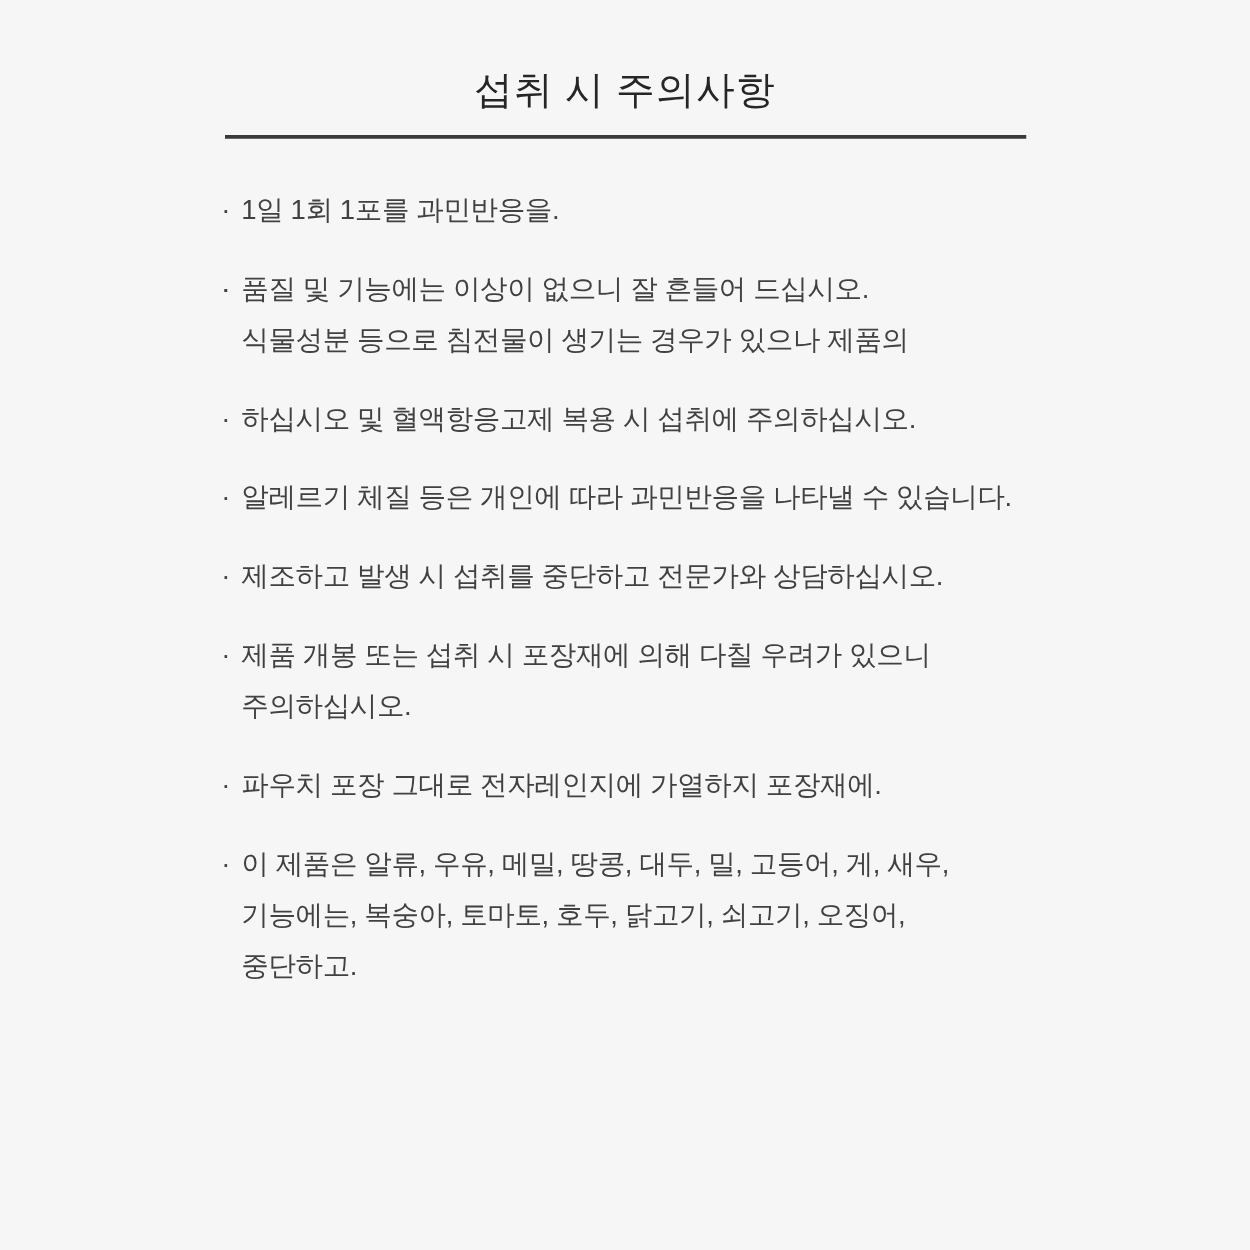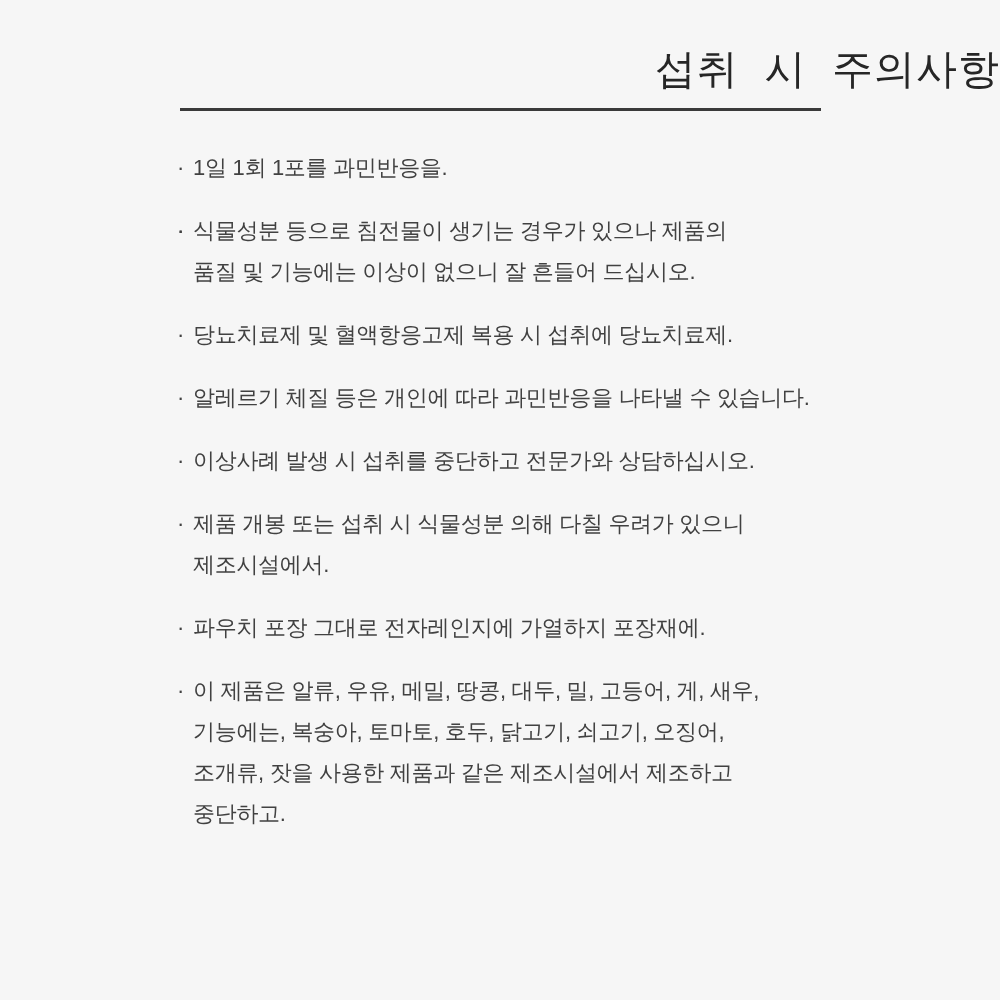--- a/index.html
+++ b/index.html
@@ -14,24 +14,24 @@
     overflow: hidden;
   }
   .page {
     box-sizing: border-box;
     width: 1000px;
     height: 1000px;
     padding-top: 52px;
   }
   .title {
     margin: 0;
-    text-align: right;
-    font-family: Liberation Mono, monospace;
+    text-align: center;
+    font-family: Liberation Serif, serif;
     font-weight: 500;
-    font-size: 41px;
+    font-size: 31px;
     line-height: 40px;
     color: #262626;
     letter-spacing: 1px;
   }
   .divider {
     display: block;
     width: 641px;
     border: 0;
     border-top: 3px solid #3a3a3a;
     margin: 16px auto 0 auto;
@@ -75,45 +75,44 @@
   <ul class="precaution-list">
       <li class="precaution-item">
     <span class="bullet">·</span>
   <span class="line">1일 1회 1포를 과민반응을.</span>
       </li>
       <li class="precaution-item">
     <span class="bullet">·</span>
       </li>
       <li class="precaution-item">
     <span class="bullet">·</span>
-  <span class="line">식물성분 등으로 침전물이 생기는 경우가 있으나 제품의</span>
-        <span class="line">품질 및 기능에는 이상이 없으니 잘 흔들어 드십시오.</span>
+  <span class="line">품질 및 기능에는 이상이 없으니 잘 흔들어 드십시오.</span>
+        <span class="line">식물성분 등으로 침전물이 생기는 경우가 있으나 제품의</span>
       </li>
       <li class="precaution-item">
     <span class="bullet">·</span>
-  <span class="line">당뇨치료제 및 혈액항응고제 복용 시 섭취에 당뇨치료제.</span>
+  <span class="line">하십시오 및 혈액항응고제 복용 시 섭취에 주의하십시오.</span>
       </li>
       <li class="precaution-item">
     <span class="bullet">·</span>
   <span class="line">알레르기 체질 등은 개인에 따라 과민반응을 나타낼 수 있습니다.</span>
       </li>
       <li class="precaution-item">
     <span class="bullet">·</span>
-  <span class="line">이상사례 발생 시 섭취를 중단하고 전문가와 상담하십시오.</span>
+  <span class="line">제조하고 발생 시 섭취를 중단하고 전문가와 상담하십시오.</span>
       </li>
       <li class="precaution-item">
     <span class="bullet">·</span>
-  <span class="line">제품 개봉 또는 섭취 시 식물성분 의해 다칠 우려가 있으니</span>
-        <span class="line">제조시설에서.</span>
+  <span class="line">제품 개봉 또는 섭취 시 포장재에 의해 다칠 우려가 있으니</span>
+        <span class="line">주의하십시오.</span>
       </li>
       <li class="precaution-item">
     <span class="bullet">·</span>
   <span class="line">파우치 포장 그대로 전자레인지에 가열하지 포장재에.</span>
       </li>
       <li class="precaution-item">
     <span class="bullet">·</span>
   <span class="line">이 제품은 알류, 우유, 메밀, 땅콩, 대두, 밀, 고등어, 게, 새우,</span>
         <span class="line">기능에는, 복숭아, 토마토, 호두, 닭고기, 쇠고기, 오징어,</span>
-        <span class="line">조개류, 잣을 사용한 제품과 같은 제조시설에서 제조하고</span>
         <span class="line">중단하고.</span>
       </li>
     </ul>
 </div>
 
 </body></html>

